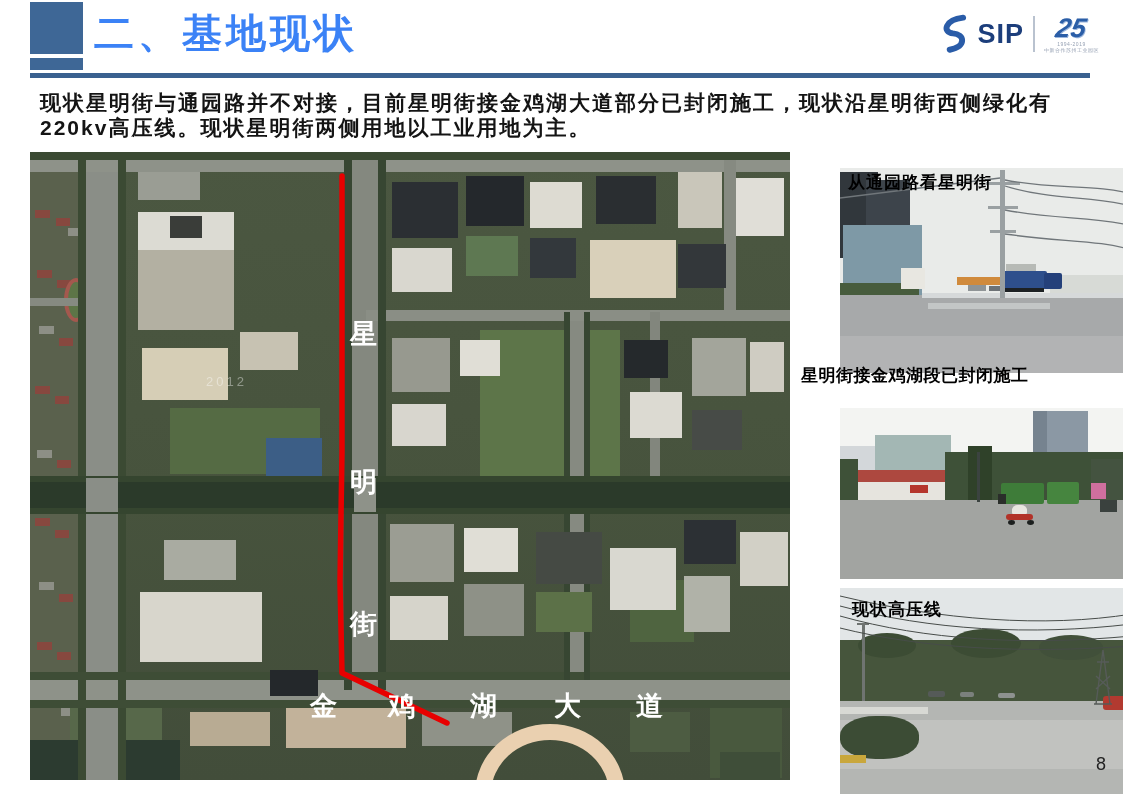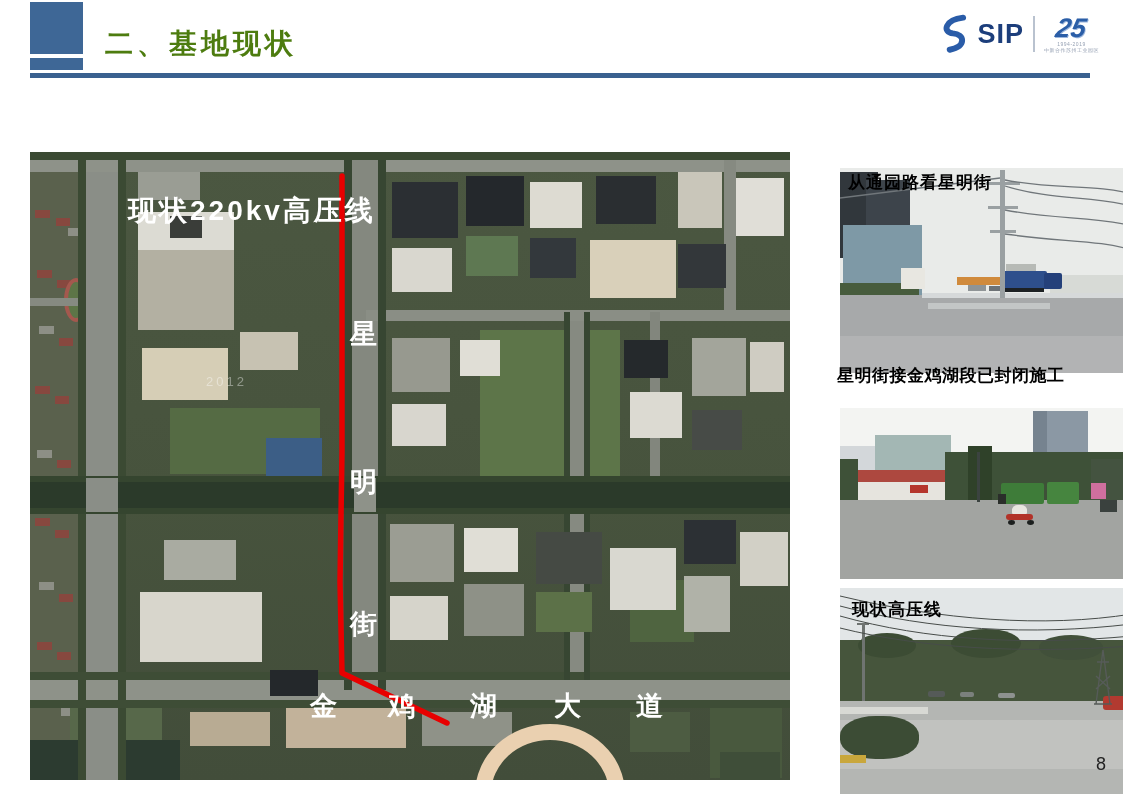--- a/index.html
+++ b/index.html
@@ -3,22 +3,22 @@
 <meta charset="utf-8">
 <style>
   html,body{margin:0;padding:0;background:#888;}
   .slide{position:relative;width:1123px;height:794px;background:#ffffff;overflow:hidden;
          font-family:"Liberation Sans","DejaVu Sans",sans-serif;margin:0 auto;}
 
   
   .deco-square{position:absolute;left:30px;top:2px;width:53px;height:52px;background:#3e6796;}
   .deco-bar{position:absolute;left:30px;top:58px;width:53px;height:12px;background:#3e6796;}
   .title-rule{position:absolute;left:30px;top:73px;width:1060px;height:5px;background:#3a618f;}
-  .page-title{position:absolute;left:94px;top:4px;margin:11px;font-size:28px;font-weight:bold;
-              color:#4d7c0f;letter-spacing:4px;line-height:58px;}
+  .page-title{position:absolute;left:94px;top:4px;margin:0;font-size:40px;font-weight:bold;
+              color:#3b82f6;letter-spacing:4px;line-height:58px;}
   .logo{position:absolute;right:24px;top:14px;display:flex;align-items:center;}
   .swoosh{width:40px;height:40px;}
   .sip-text{font-size:27px;font-weight:bold;color:#1c3e7b;letter-spacing:1px;}
   .logo-divider{width:2px;height:36px;background:#b9c2cf;margin:0 9px;}
   .anniv{display:flex;flex-direction:column;align-items:center;}
   .anniv-num{font-size:27px;font-weight:bold;font-style:italic;color:#2b5ea7;line-height:25px;
              transform:skewX(-10deg);text-shadow:1px 1px 0 #9db7dd;}
   .anniv-sub{display:flex;flex-direction:column;align-items:center;font-size:5px;line-height:6px;
              color:#97a2b4;letter-spacing:.5px;white-space:nowrap;}
 
@@ -42,21 +42,21 @@
   .solar{background-image:repeating-linear-gradient(90deg,#3f618c 0 5px,rgba(0,0,0,0) 5px 9px);}
   .hatch{background-image:repeating-linear-gradient(90deg,rgba(110,110,100,.45) 0 2px,transparent 2px 10px);}
 
   
   .photo{position:absolute;left:800px;width:292px;overflow:hidden;background:#dcdedd;}
   #photo1{top:152px;height:205px;}
   #photo2{top:392px;height:171px;}
   #photo3{top:572px;height:206px;}
   .photo-caption{position:absolute;z-index:30;left:8px;top:3px;font-size:17px;font-weight:bold;
                  color:#000;letter-spacing:1px;}
-  .caption-above{position:absolute;left:837px;top:364px;font-size:17px;font-weight:bold;color:#000;
+  .caption-above{position:absolute;left:801px;top:364px;font-size:17px;font-weight:bold;color:#000;
                  letter-spacing:.5px;font-family:Liberation Serif, serif;}
   .photo-svg{position:absolute;left:0;top:0;width:100%;height:100%;z-index:10;}
   .wgrid{background-image:repeating-linear-gradient(0deg,rgba(20,30,40,.35) 0 2px,transparent 2px 6px),
          repeating-linear-gradient(90deg,rgba(255,255,255,.15) 0 2px,transparent 2px 7px);}
   .vstripes{background-image:repeating-linear-gradient(90deg,rgba(255,255,255,.25) 0 2px,transparent 2px 6px);}
   .zebra{background-image:repeating-linear-gradient(100deg,#e6e8e5 0 8px,transparent 8px 20px);}
   .dashes{background-image:repeating-linear-gradient(90deg,#e8e9e6 0 14px,transparent 14px 34px);}
 
   .page-number{position:absolute;left:1096px;top:754px;font-size:18px;color:#222;}
 </style>
@@ -78,20 +78,24 @@
     <span class="logo-divider"></span>
     <div class="anniv">
       <span class="anniv-num">25</span>
       <div class="anniv-sub">
         <span>1994-2019</span>
         <span>中新合作苏州工业园区</span>
       </div>
     </div>
   </div>
 
+  <p class="intro">
+    <span>现状星明街与通园路并不对接，目前星明街接金鸡湖大道部分已封闭施工，现状沿星明街西侧绿化有</span><br>
+    <span>220kv高压线。现状星明街两侧用地以工业用地为主。</span>
+  </p>
 
   <section class="map">
     <div class="map-art" id="map-art">
         <div style="position: absolute; left: 0px; top: 0px; width: 50px; height: 628px; background: rgb(90, 97, 77);"></div>
         <div style="position: absolute; left: 5px; top: 58px; width: 15px; height: 8px; background: rgb(135, 72, 63);"></div>
         <div style="position: absolute; left: 26px; top: 66px; width: 14px; height: 8px; background: rgb(135, 72, 63);"></div>
         <div style="position: absolute; left: 38px; top: 76px; width: 12px; height: 8px; background: rgb(141, 143, 134);"></div>
         <div style="position: absolute; left: 7px; top: 118px; width: 15px; height: 8px; background: rgb(135, 72, 63);"></div>
         <div style="position: absolute; left: 27px; top: 128px; width: 14px; height: 8px; background: rgb(135, 72, 63);"></div>
         <div style="position: absolute; left: 9px; top: 174px; width: 15px; height: 8px; background: rgb(141, 143, 134);"></div>
@@ -183,21 +187,20 @@
         <div style="position: absolute; left: 0px; top: 330px; width: 760px; height: 26px; background: rgb(43, 58, 42);"></div>
         <div style="position: absolute; left: 0px; top: 356px; width: 760px; height: 6px; background: rgb(53, 69, 47);"></div>
         <div style="position: absolute; left: 324px; top: 326px; width: 22px; height: 34px; background: rgb(142, 146, 137);"></div>
         <div style="position: absolute; left: 56px; top: 326px; width: 32px; height: 34px; background: rgb(138, 142, 135);"></div>
       </div>
 
     <svg class="redline" viewBox="0 0 760 628" preserveAspectRatio="none">
       <polyline points="312,24 312,300 310,430 312,521 417,571" fill="none" stroke="#e80000" stroke-width="5.5" stroke-linecap="round" stroke-linejoin="round"></polyline>
     </svg>
 
-    <div class="map-label-hv">现状220kv高压线</div>
     <div class="street-char" style="top:164px">星</div>
     <div class="street-char" style="top:312px">明</div>
     <div class="street-char" style="top:454px">街</div>
     <div class="avenue-char" style="left:280px">金</div>
     <div class="avenue-char" style="left:358px">鸡</div>
     <div class="avenue-char" style="left:440px">湖</div>
     <div class="avenue-char" style="left:524px">大</div>
     <div class="avenue-char" style="left:606px">道</div>
     <div class="map-watermark">2012</div>
   </section>

